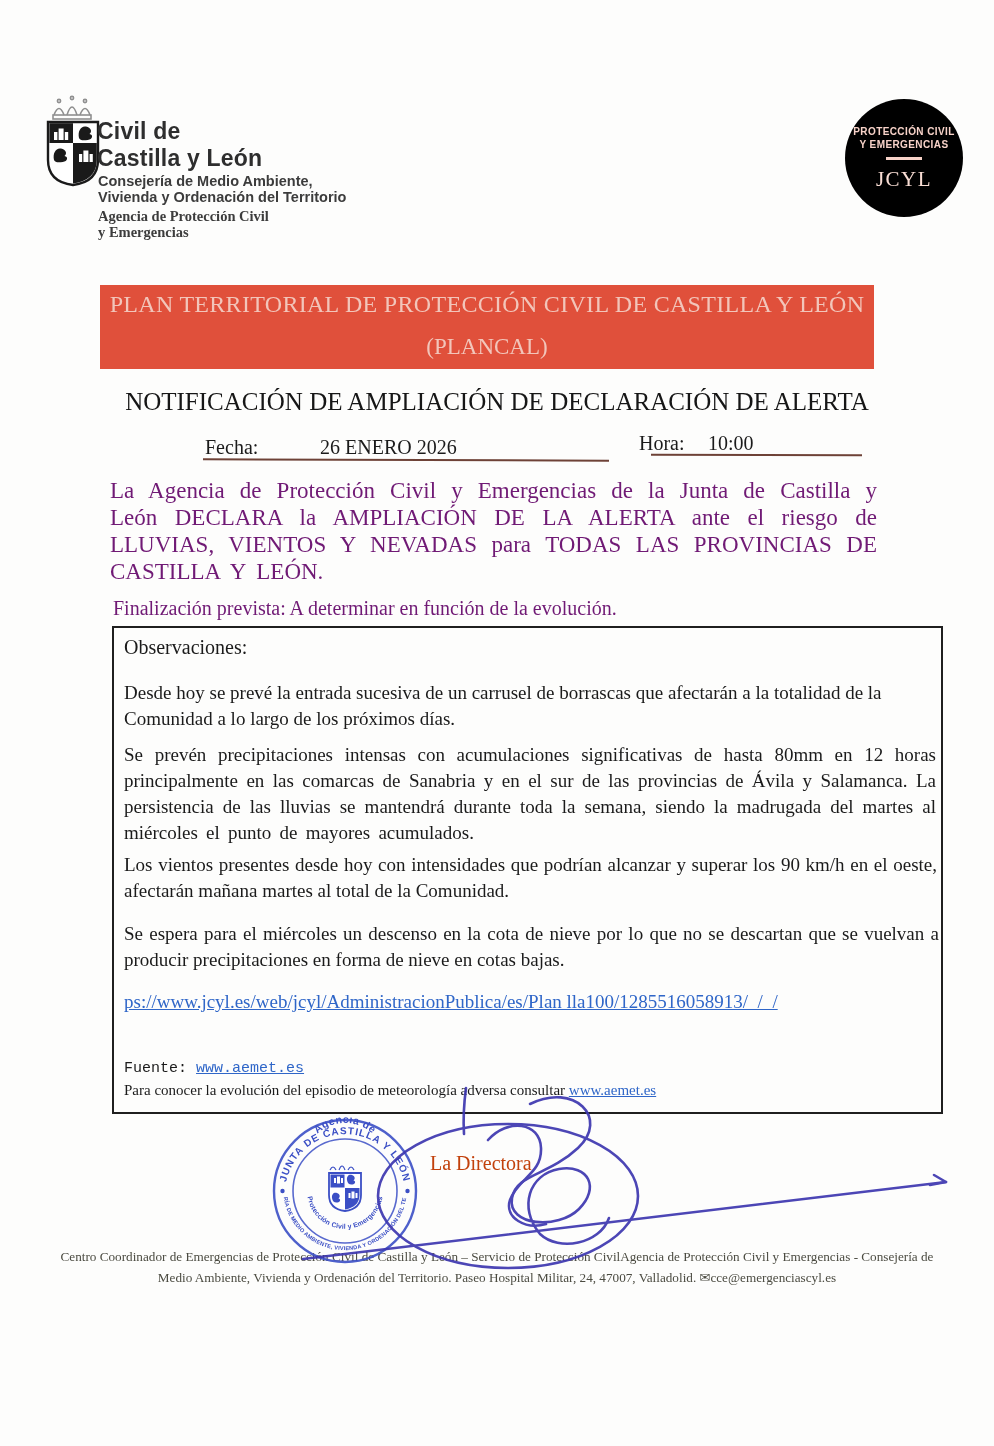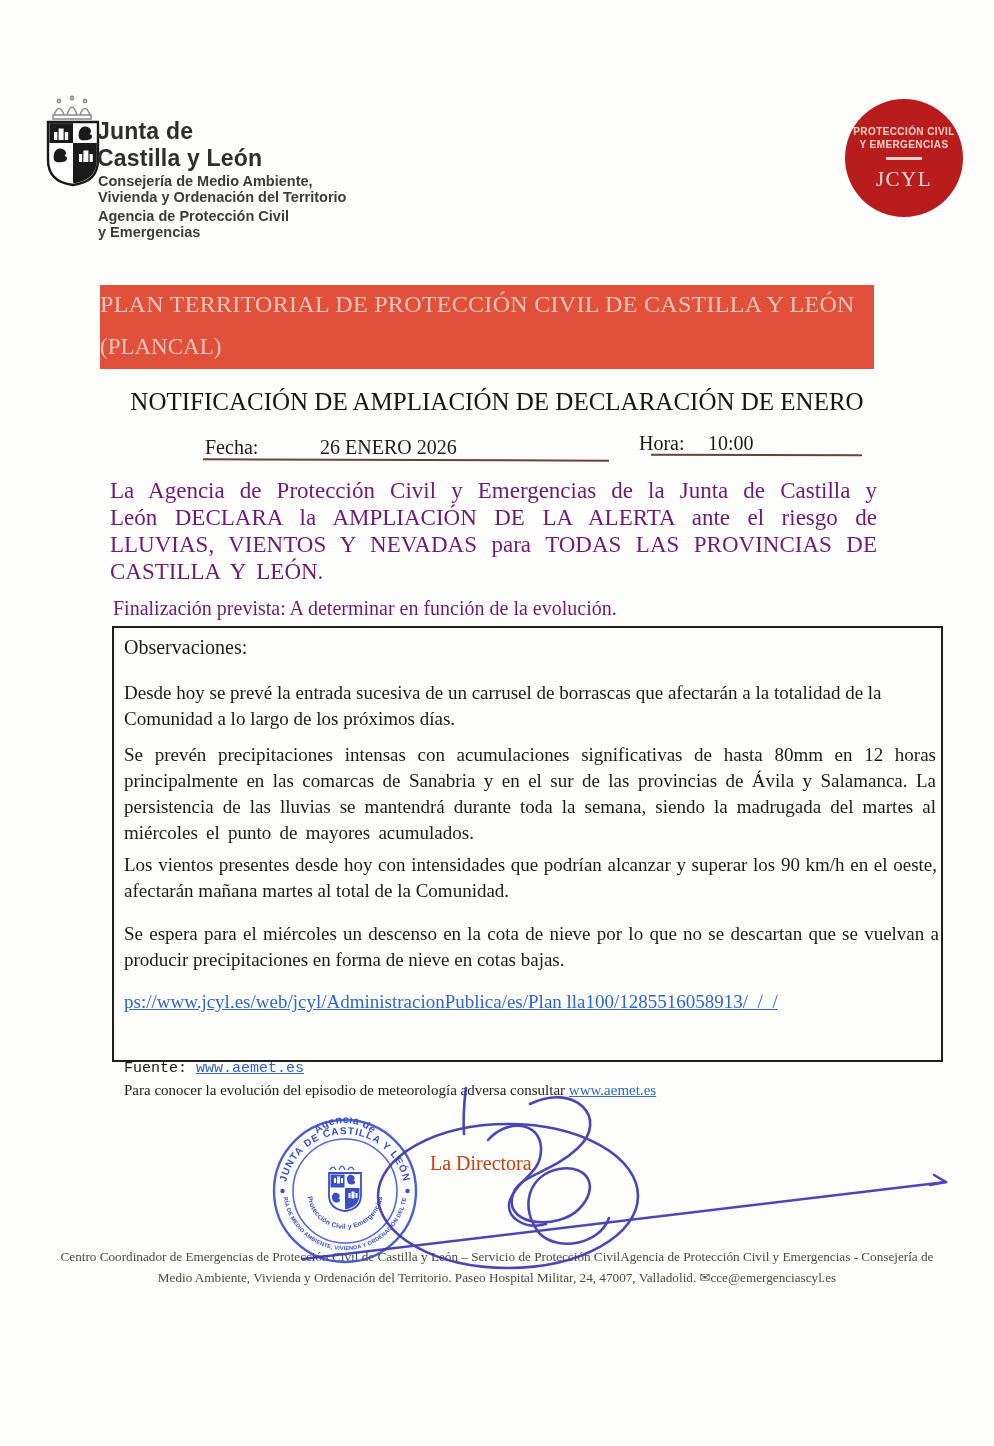--- a/index.html
+++ b/index.html
@@ -7,43 +7,43 @@
     position:relative;width:994px;height:1446px;margin:0 auto;
     background:#fdfdfc;overflow:hidden;color:#1c1c1c;
     font-family:"Liberation Serif", serif;
   }
   
   .logo-svg{position:absolute;left:42px;top:94px;}
   .org-name{position:absolute;left:97px;top:118px;font-family:"Liberation Sans",sans-serif;
     font-weight:bold;font-size:23px;line-height:27px;color:#2e2e2e;letter-spacing:0.2px;}
   .dept{position:absolute;left:98px;top:173px;font-family:"Liberation Sans",sans-serif;
     font-weight:bold;font-size:14.5px;line-height:16px;color:#3c3c3c;}
-  .agency{position:absolute;left:98px;top:208px;font-family:Liberation Sans, sans-serif;
+  .agency{position:absolute;left:98px;top:208px;font-family:Liberation Serif, serif;
     font-weight:bold;font-size:14.5px;line-height:16px;color:#3c3c3c;}
   .badge{position:absolute;left:845px;top:99px;width:118px;height:118px;border-radius:50%;
-    background:#b91c1c;display:flex;flex-direction:column;align-items:center;justify-content:center;
+    background:#000000;display:flex;flex-direction:column;align-items:center;justify-content:center;
     font-family:"Liberation Sans",sans-serif;}
   .badge .b-small{font-size:10px;font-weight:bold;color:#f7d2c8;letter-spacing:0.4px;line-height:13px;}
   .badge .b-rule{width:36px;height:3px;background:#f7d2c8;margin:6px 0 7px;}
   .badge .b-acr{font-family:"Liberation Serif",serif;font-size:21px;color:#f9ddd4;letter-spacing:1.5px;}
   
   .banner{position:absolute;left:100px;top:285px;width:774px;height:84px;background:#e0503b;
-    display:flex;flex-direction:column;align-items:flex-start;justify-content:space-between;
+    display:flex;flex-direction:column;align-items:center;justify-content:space-between;
     padding:6px 0 9px;box-sizing:border-box;color:#f2c5ba;}
   .banner .l1{font-size:24px;letter-spacing:0.3px;white-space:nowrap;}
   .banner .l2{font-size:23px;}
   
   .doc-title{position:absolute;left:0;top:388px;width:100%;text-align:center;font-size:25px;color:#161616;}
   .meta-label,.meta-value{position:absolute;font-size:20px;color:#1b1b1b;}
   .u-line{position:absolute;background:#6e4237;height:2px;}
   
   .declaration{position:absolute;left:110px;top:477px;width:767px;font-size:23px;
     line-height:27px;text-align:justify;word-spacing:5px;color:#701a75;}
   .finalizacion{position:absolute;left:113px;top:597px;font-size:20px;color:#701a75;}
-  .obs-box{position:absolute;left:112px;top:626px;width:831px;height:436px;
+  .obs-box{position:absolute;left:112px;top:626px;width:831px;height:488px;
     border:2px solid #1f1f1f;box-sizing:border-box;}
   .obs-box p{position:absolute;margin:0;font-size:19px;line-height:26px;color:#1b1b1b;}
   .obs-label{left:10px;top:6px;font-size:20px !important;}
   .obs-p1{left:10px;top:52px;right:10px;}
   .obs-p2{left:10px;top:114px;right:5px;text-align:justify;word-spacing:3.5px;line-height:25.5px;}
   .obs-p3{left:10px;top:224px;right:4px;text-align:justify;}
   .obs-p4{left:10px;top:293px;right:2px;text-align:justify;line-height:25px;}
   .obs-p5{left:10px;top:361px;right:10px;line-height:28px;}
   .obs-p5 .jline{display:block;text-align:justify;text-align-last:justify;white-space:nowrap;}
   .fuente{left:10px;top:428px;font-size:15px !important;line-height:19px;font-family:Liberation Mono, monospace;}
@@ -82,21 +82,21 @@
         <rect x="41.4" y="56.5" width="5" height="11.5"></rect>
         <rect x="47.6" y="60" width="3.2" height="8"></rect>
     </g>
     <g fill="#1a1a1a">
       <path d="M37,44 C35.5,37 39,31.5 44,32.5 C49,33.5 50.5,37.5 47.5,40 C51.5,40.5 50.8,45.5 45.8,46 C41,46.7 38,46.5 37,44 Z"></path>
       <path d="M12,66 C10.5,59 14,53.5 19,54.5 C24,55.5 25.5,59.5 22.5,62 C26.5,62.5 25.8,67.5 20.8,68 C16,68.7 13,68.5 12,66 Z"></path>
     </g>
   </svg>
 
   <div class="org-name">
-    <div>Junta de</div>
+    <div>Civil de</div>
     <div>Castilla y León</div>
   </div>
   <div class="dept">
     <div>Consejería de Medio Ambiente,</div>
     <div>Vivienda y Ordenación del Territorio</div>
   </div>
   <div class="agency">
     <div>Agencia de Protección Civil</div>
     <div>y Emergencias</div>
   </div>
@@ -106,21 +106,21 @@
     <div class="b-small">Y EMERGENCIAS</div>
     <div class="b-rule"></div>
     <div class="b-acr">JCYL</div>
   </div>
 
   <div class="banner">
     <div class="l1">PLAN TERRITORIAL DE PROTECCIÓN CIVIL DE CASTILLA Y LEÓN</div>
     <div class="l2">(PLANCAL)</div>
   </div>
 
-  <div class="doc-title">NOTIFICACIÓN DE AMPLIACIÓN DE DECLARACIÓN DE ENERO</div>
+  <div class="doc-title">NOTIFICACIÓN DE AMPLIACIÓN DE DECLARACIÓN DE ALERTA</div>
 
   <div class="meta-label" style="left:205px;top:436px;text-align:center;">Fecha:</div>
   <div class="meta-value" style="left:320px;top:436px;">26 ENERO 2026</div>
   <div class="meta-label" style="left:639px;top:432px;">Hora:</div>
   <div class="meta-value" style="left:708px;top:432px;">10:00</div>
   <div class="u-line" style="left:203px;top:459px;width:406px;transform:rotate(0.2deg);"></div>
   <div class="u-line" style="left:651px;top:454px;width:211px;transform:rotate(0.2deg);"></div>
 
   <div class="declaration">La Agencia de Protección Civil y Emergencias de la Junta de Castilla y León DECLARA la AMPLIACIÓN DE LA ALERTA ante el riesgo de LLUVIAS, VIENTOS Y NEVADAS para TODAS LAS PROVINCIAS DE CASTILLA Y LEÓN.</div>
 

